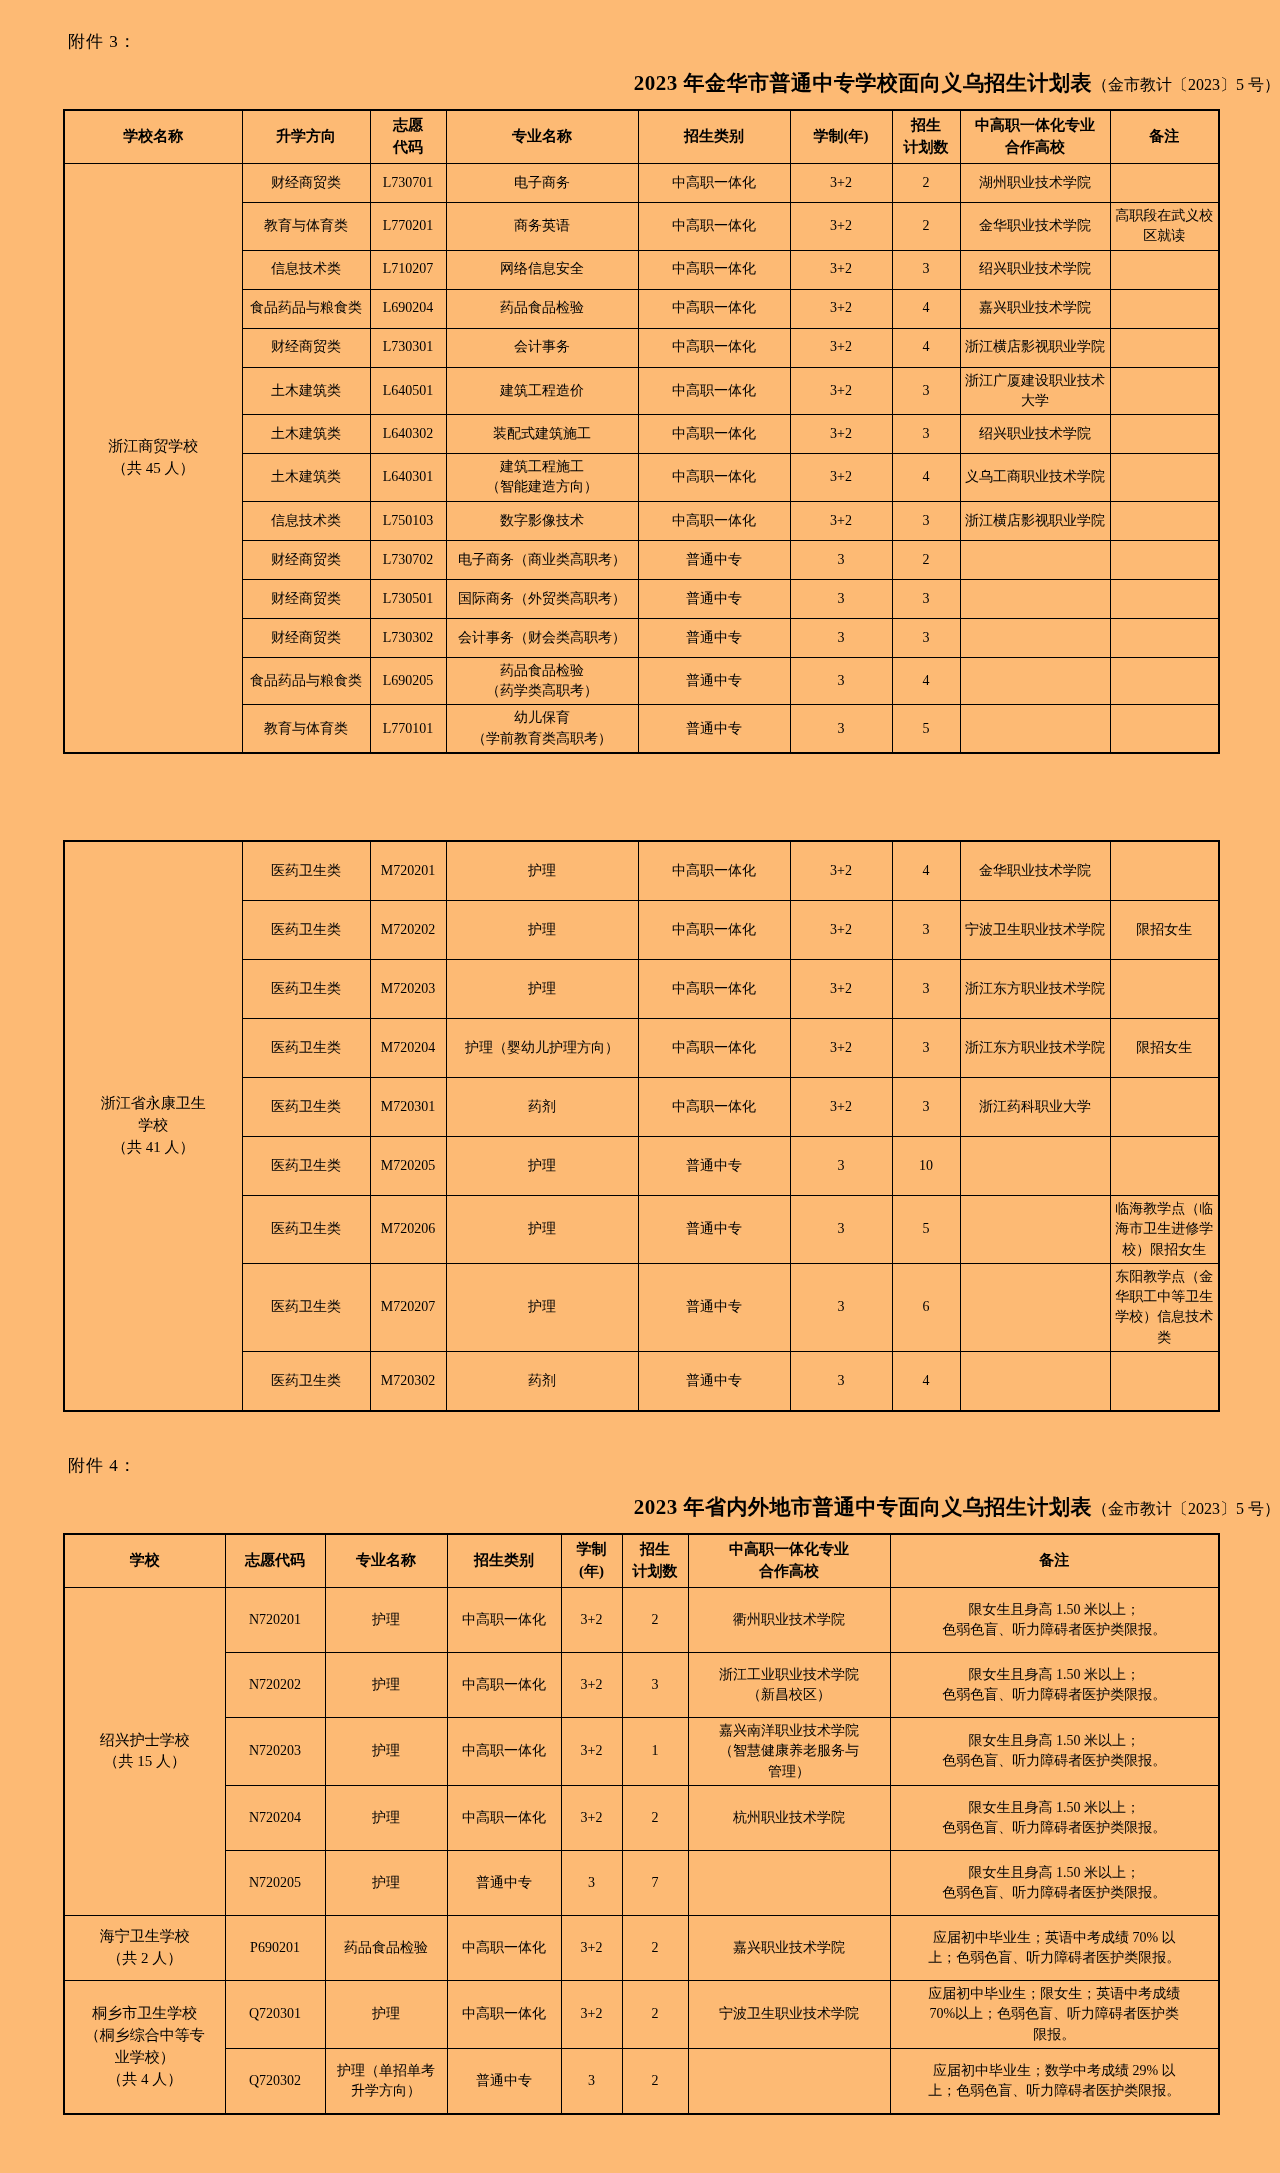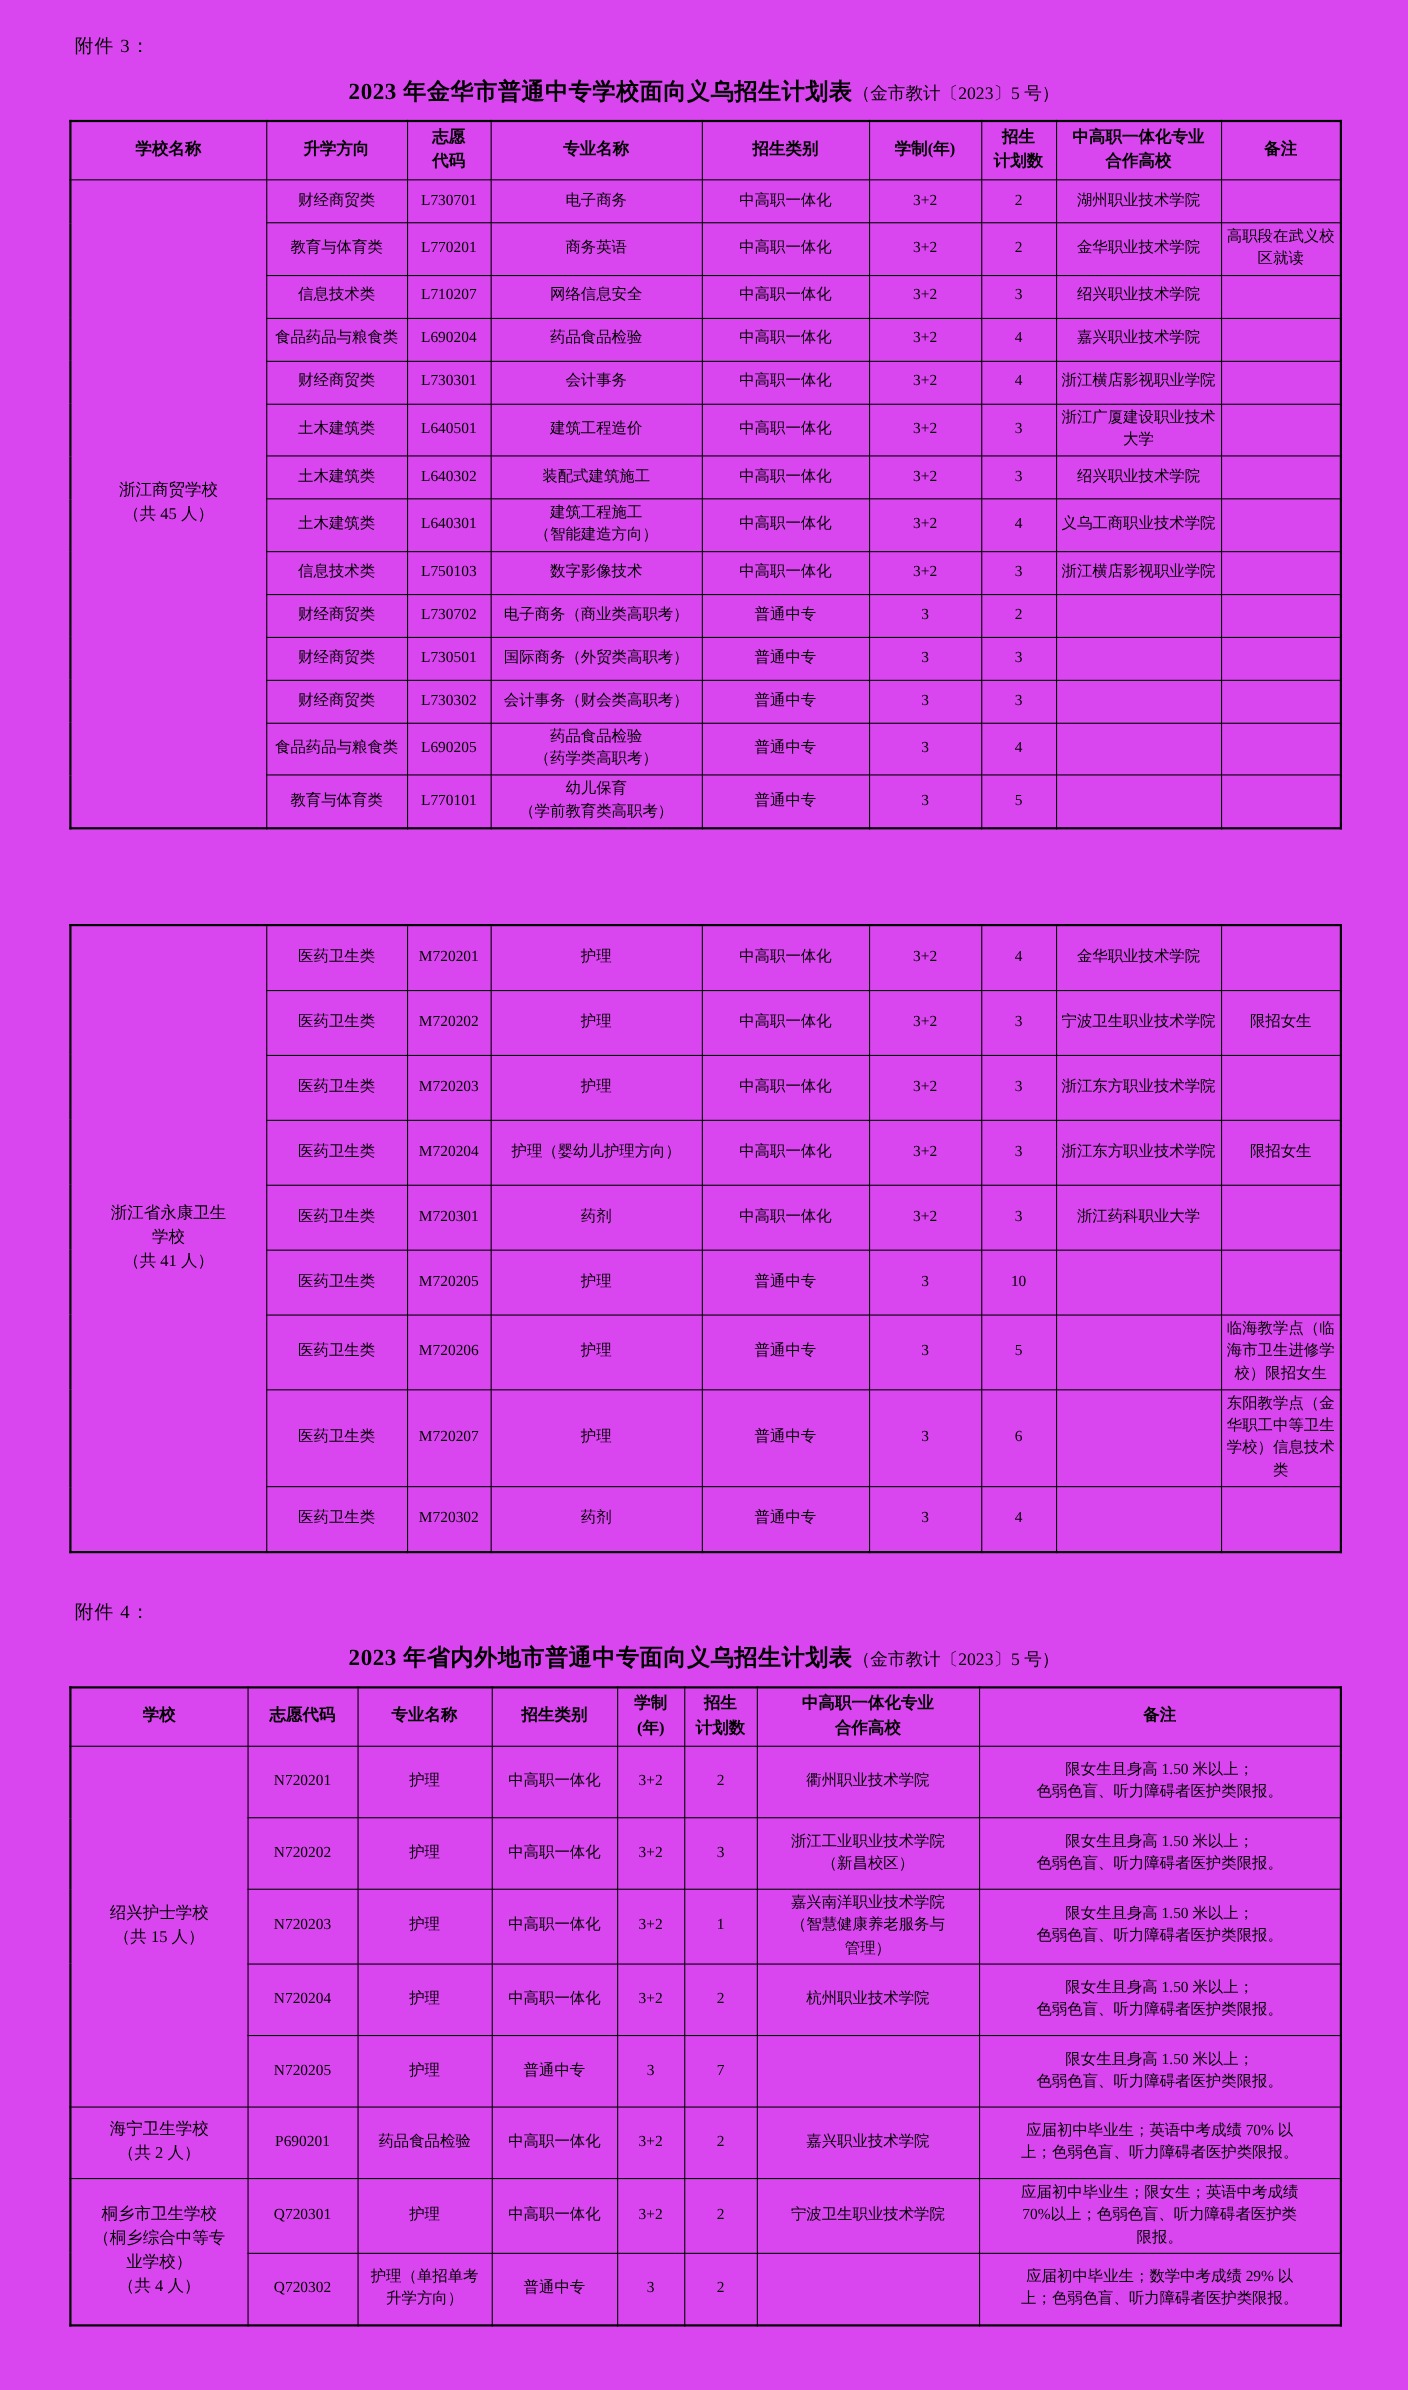--- a/index.html
+++ b/index.html
@@ -1,23 +1,23 @@
 <!DOCTYPE html>
 <html><head>
 <meta charset="utf-8">
 <style>
   html, body { margin: 0; padding: 0; background: #ffffff; }
   .page {
-    width: 1280px; height: 2173px; background: #d946ef; color: #000;
+    width: 1280px; height: 2173px; background: #fdba74; color: #000;
     position: relative; overflow: hidden;
     font-family: "Liberation Serif", "DejaVu Serif", serif;
   }
   .attach-label { margin: 0 0 0 68px; padding-top: 30px; font-size: 17px; letter-spacing: 1px; }
   .attach-label.a4 { padding-top: 42px; }
-  .doc-title { text-align: center; margin: 16px 0 12px 0; }
+  .doc-title { text-align: right; margin: 16px 0 12px 0; }
   .title-main { font-weight: bold; font-size: 21px; letter-spacing: 0.5px; }
   .title-suffix { font-weight: normal; font-size: 16px; }
   table.plan {
     border-collapse: collapse; table-layout: fixed;
     margin-left: 63px; width: 1155px;
     border: 2px solid #000;
     font-size: 14px;
   }
   table.plan th, table.plan td {
     border: 1px solid #000;

